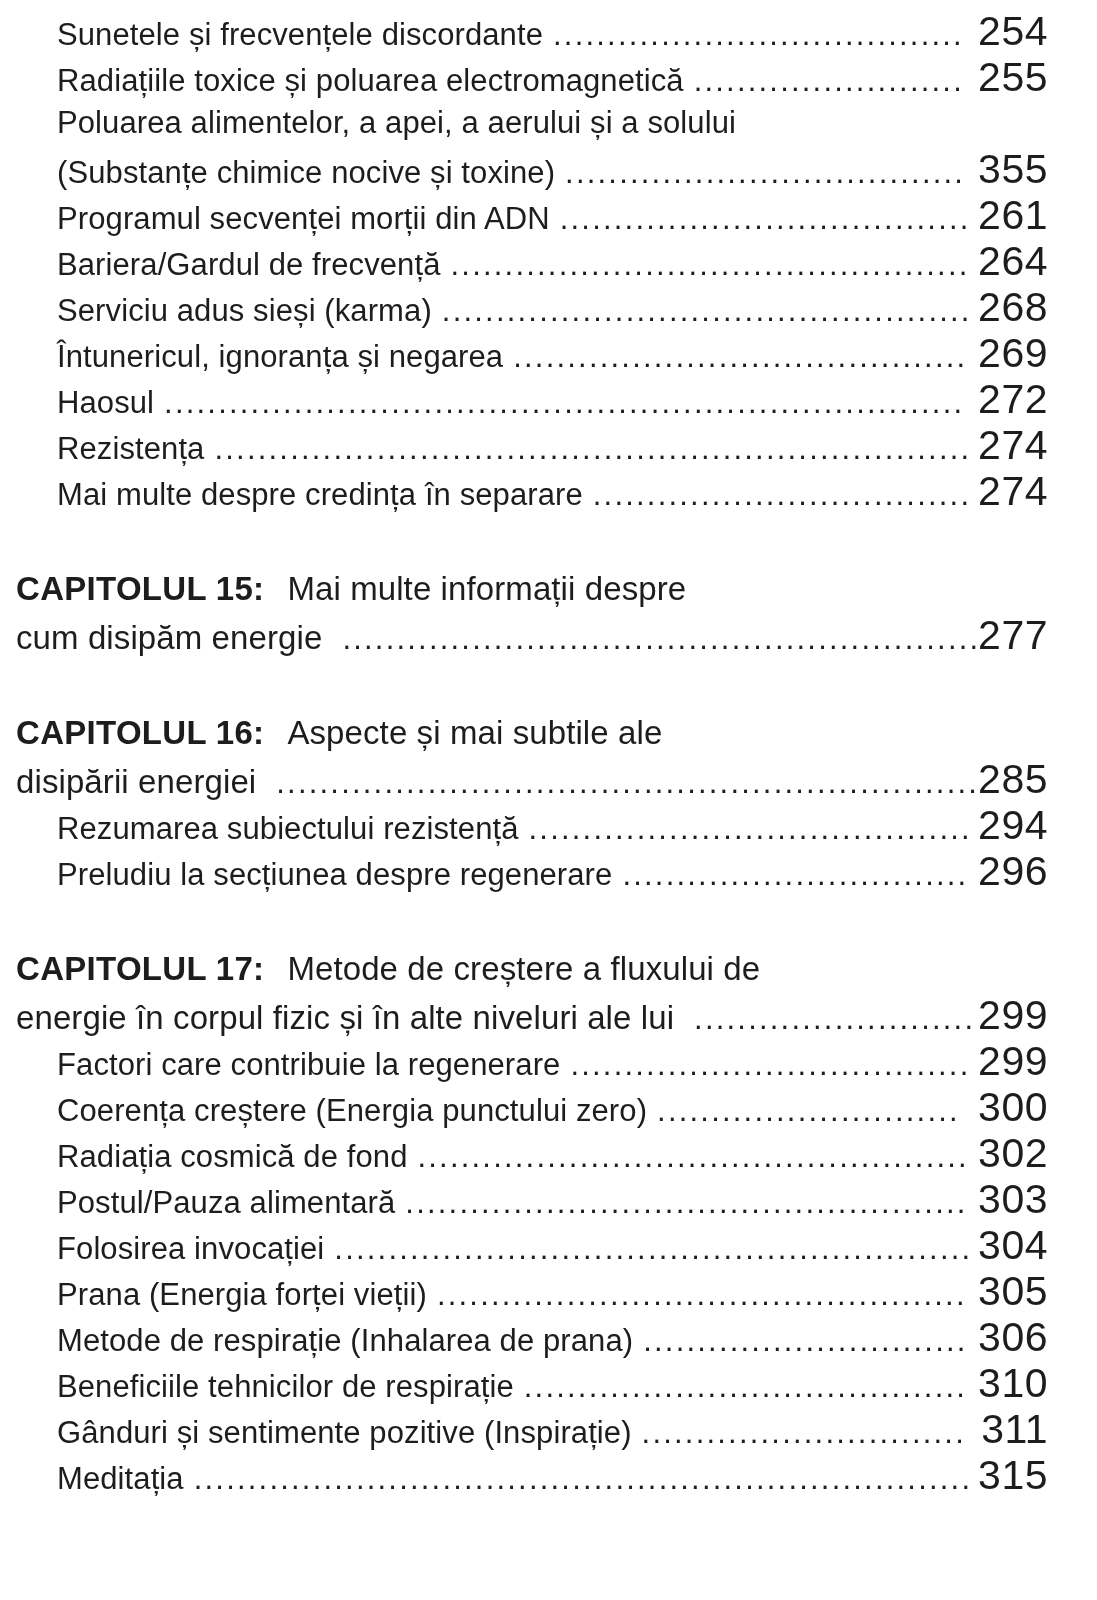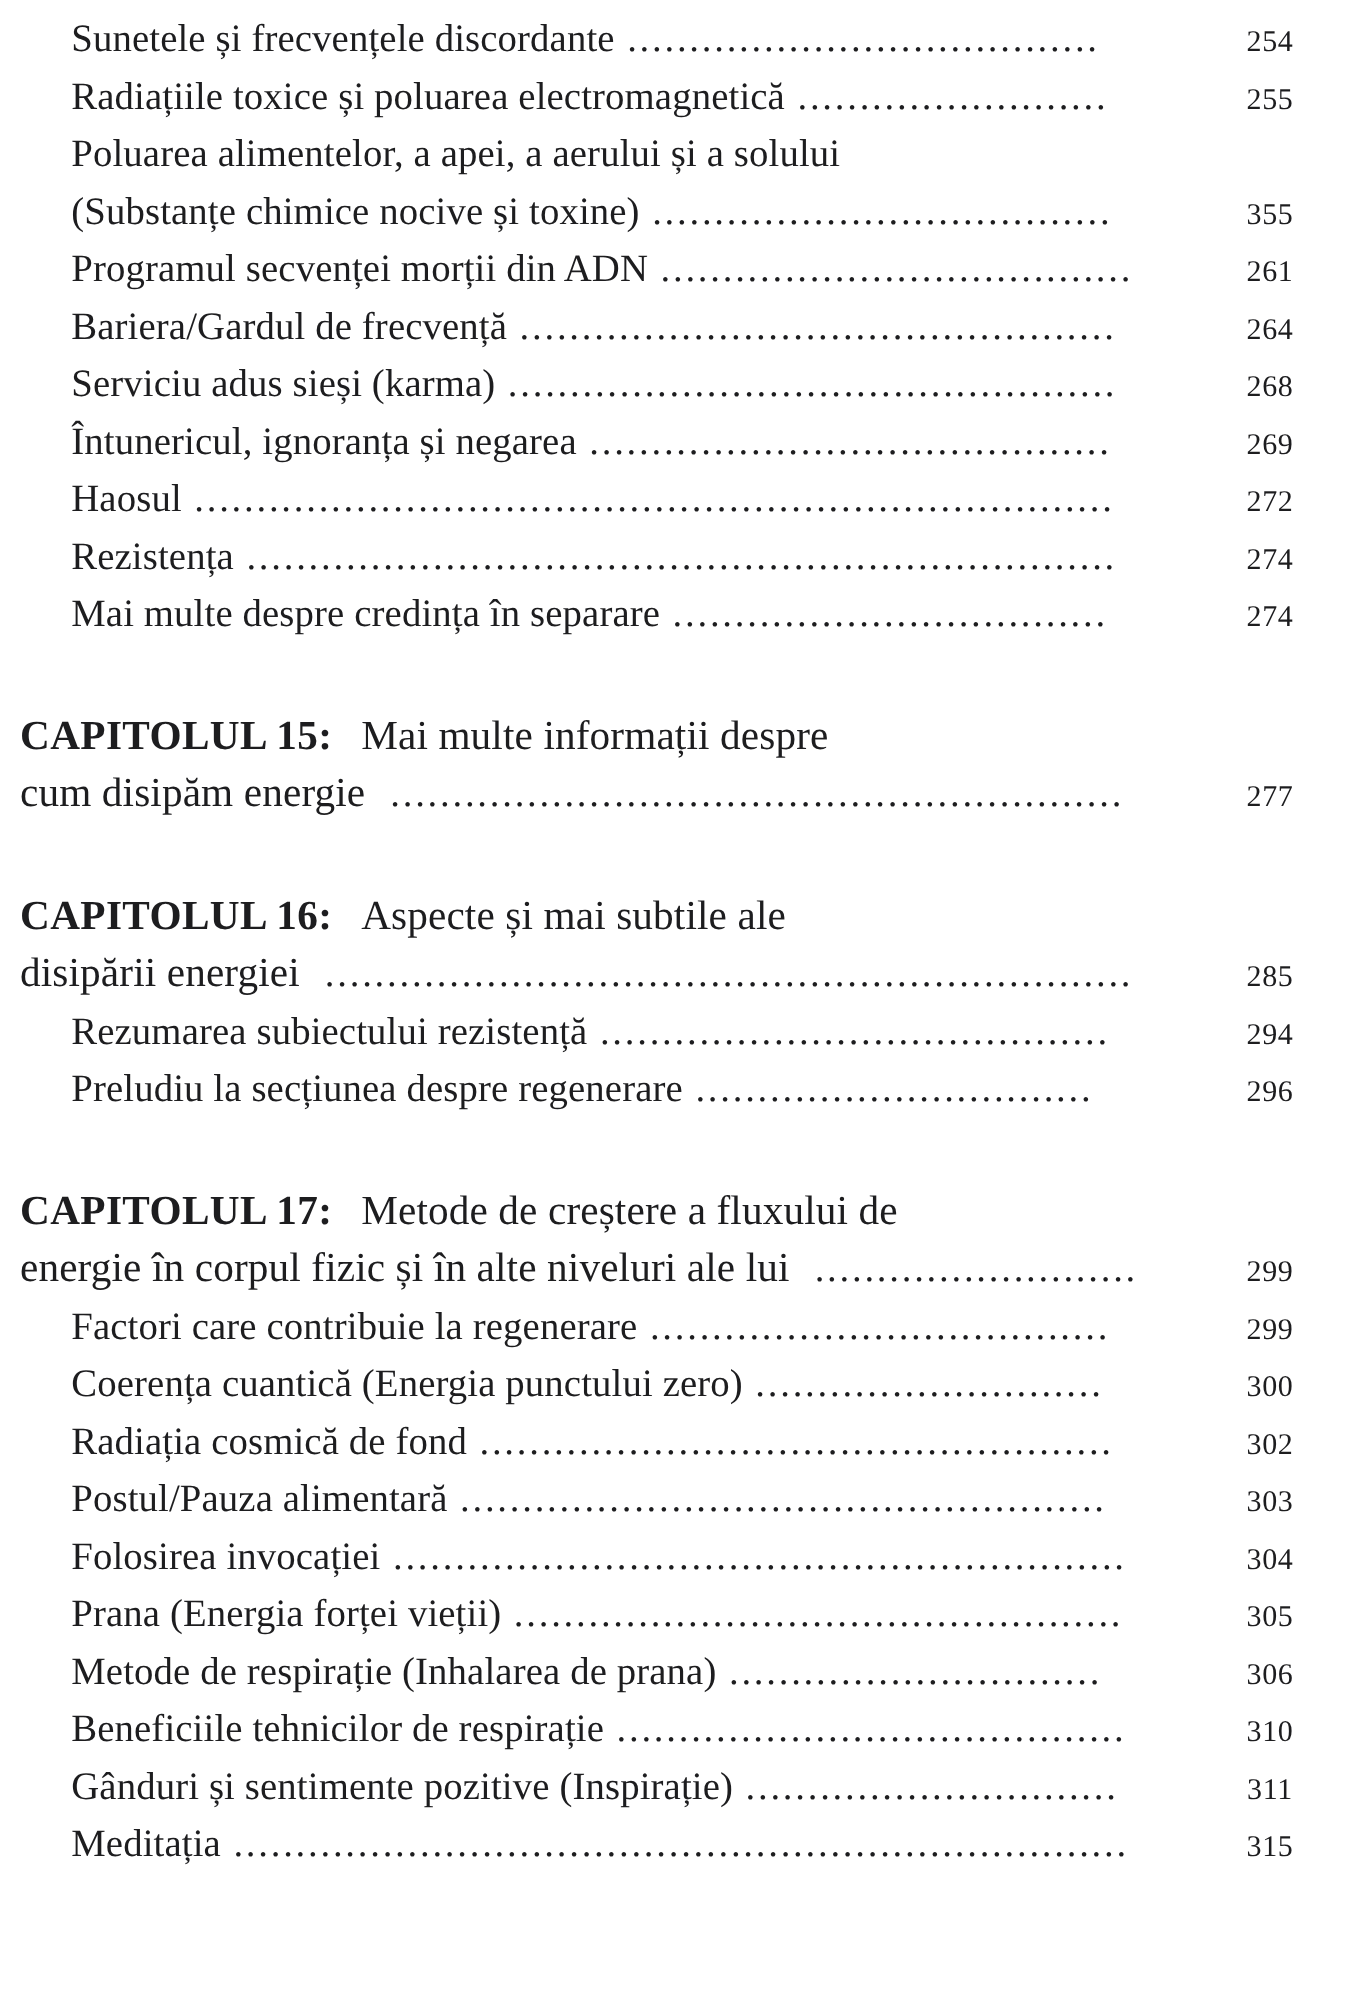--- a/index.html
+++ b/index.html
@@ -9,21 +9,20 @@
   }
   body {
     width: 1097px;
     height: 1600px;
     overflow: hidden;
     font-family: "Liberation Sans", sans-serif;
     color: #1d1d1f;
   }
   .toc {
     padding: 8px 49px 0 16px;
-    font-family: Liberation Serif, serif;
   }
   .item { }
   .line {
     display: flex;
     align-items: baseline;
     height: 46px;
     line-height: 46px;
     font-size: 31px;
   }
   .entry { padding-left: 41px; }
@@ -47,21 +46,21 @@
     font-size: 31px;
     letter-spacing: 2.2px;
     margin-left: 10px;
     margin-right: 6px;
     color: #1d1d1f;
   }
   .page {
     min-width: 64px;
     text-align: center;
     white-space: nowrap;
-    font-size: 24px;
+    font-size: 41px;
     letter-spacing: 0.5px;
   }
 </style>
 </head>
 <body>
 
 <div class="toc">
     <div class="item entry">
       <div class="line">
         <span class="title-text">Sunetele și frecvențele discordante</span>
@@ -184,21 +183,21 @@
     </div>
     <div class="item entry">
       <div class="line">
         <span class="title-text">Factori care contribuie la regenerare</span>
         <span class="leader">.....................................</span>
         <span class="page">299</span>
       </div>
     </div>
     <div class="item entry">
       <div class="line">
-        <span class="title-text">Coerența cuantică (Energia punctului zero)</span>
+        <span class="title-text">Coerența creștere (Energia punctului zero)</span>
         <span class="leader">............................</span>
         <span class="page">300</span>
       </div>
     </div>
     <div class="item entry">
       <div class="line">
         <span class="title-text">Radiația cosmică de fond</span>
         <span class="leader">...................................................</span>
         <span class="page">302</span>
       </div>

